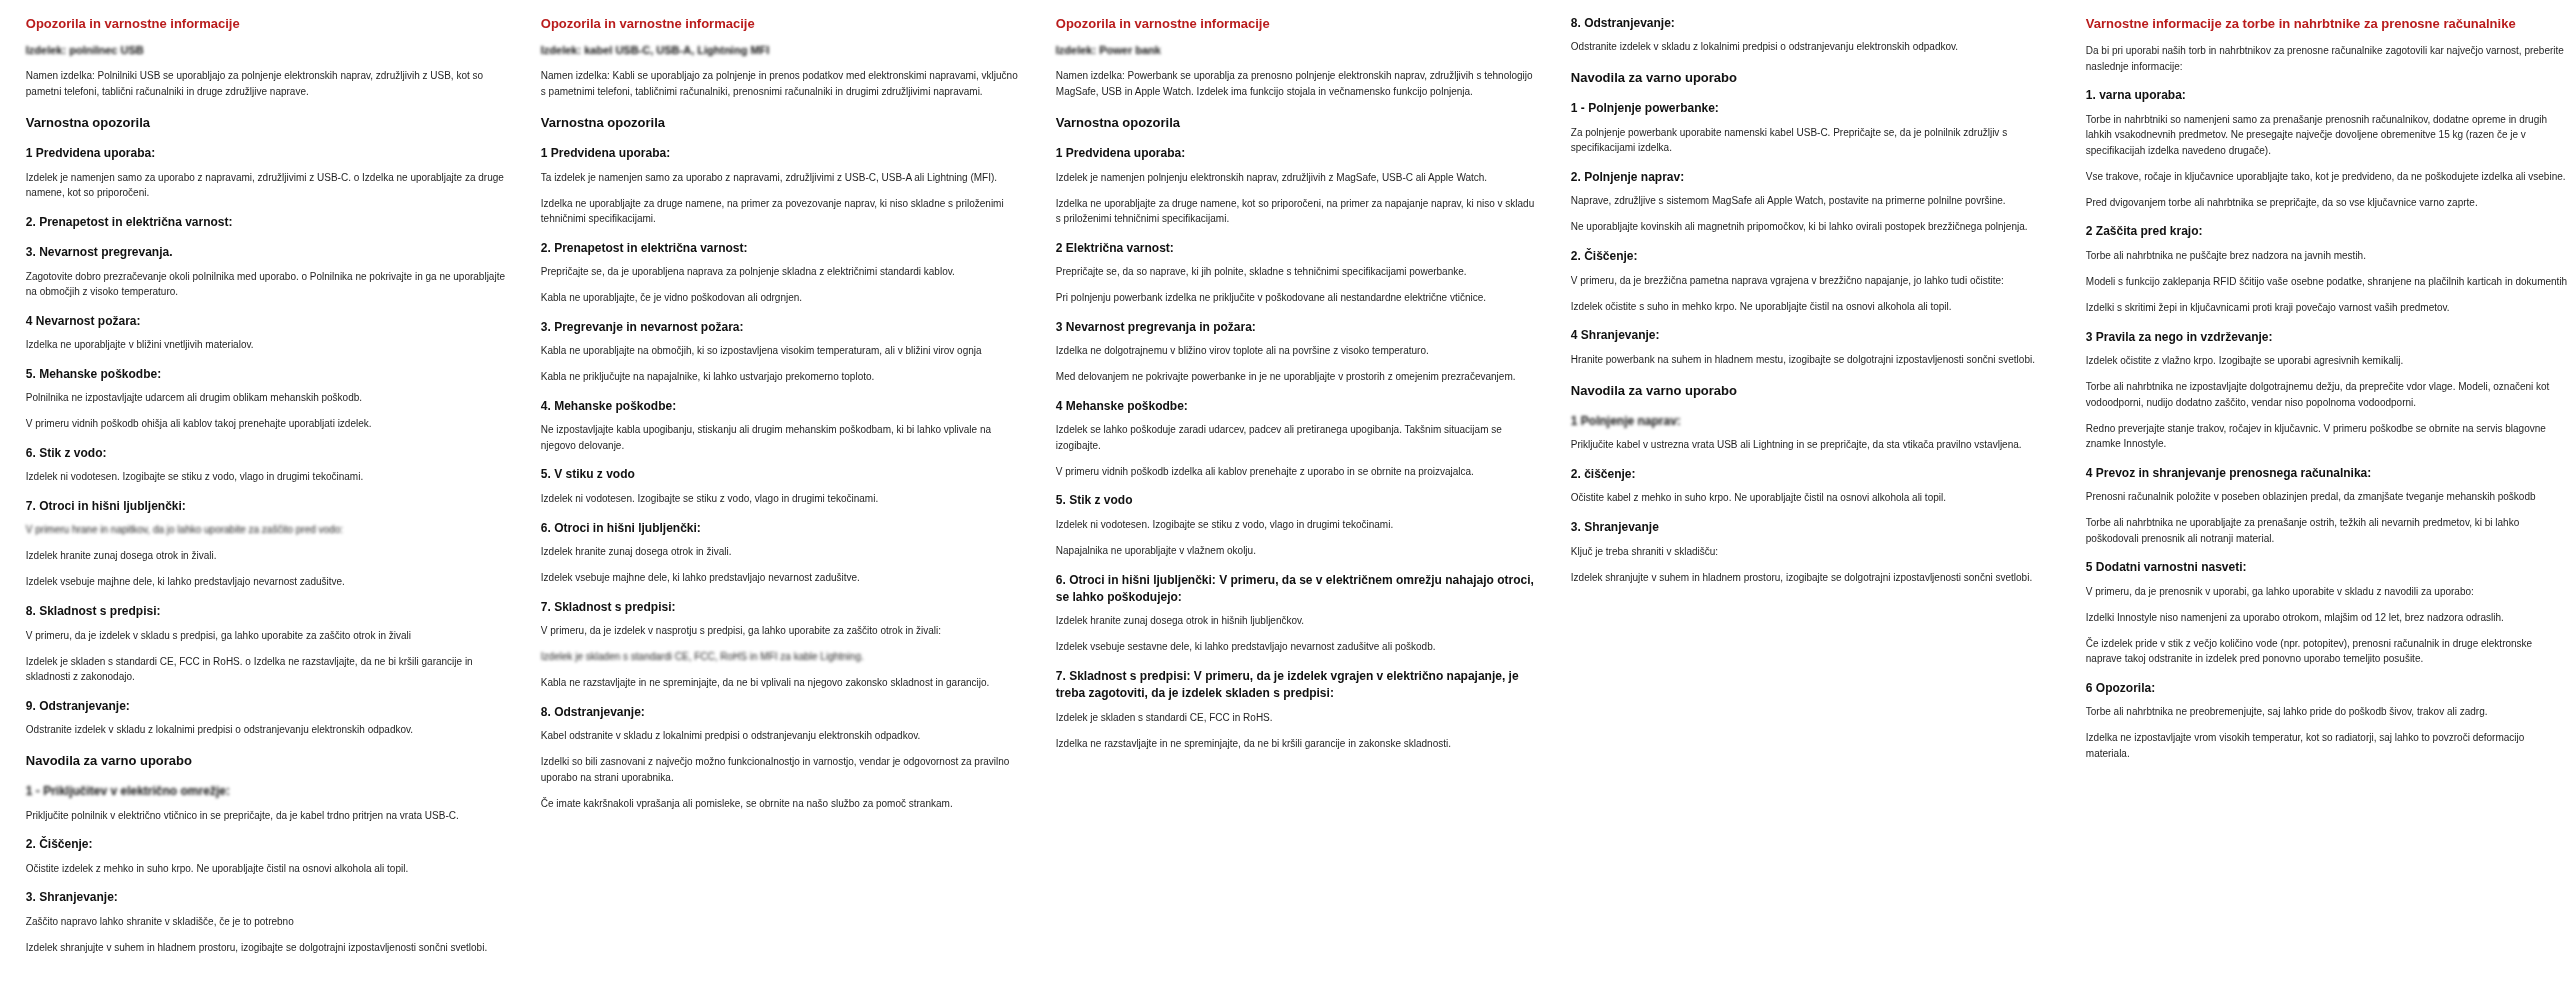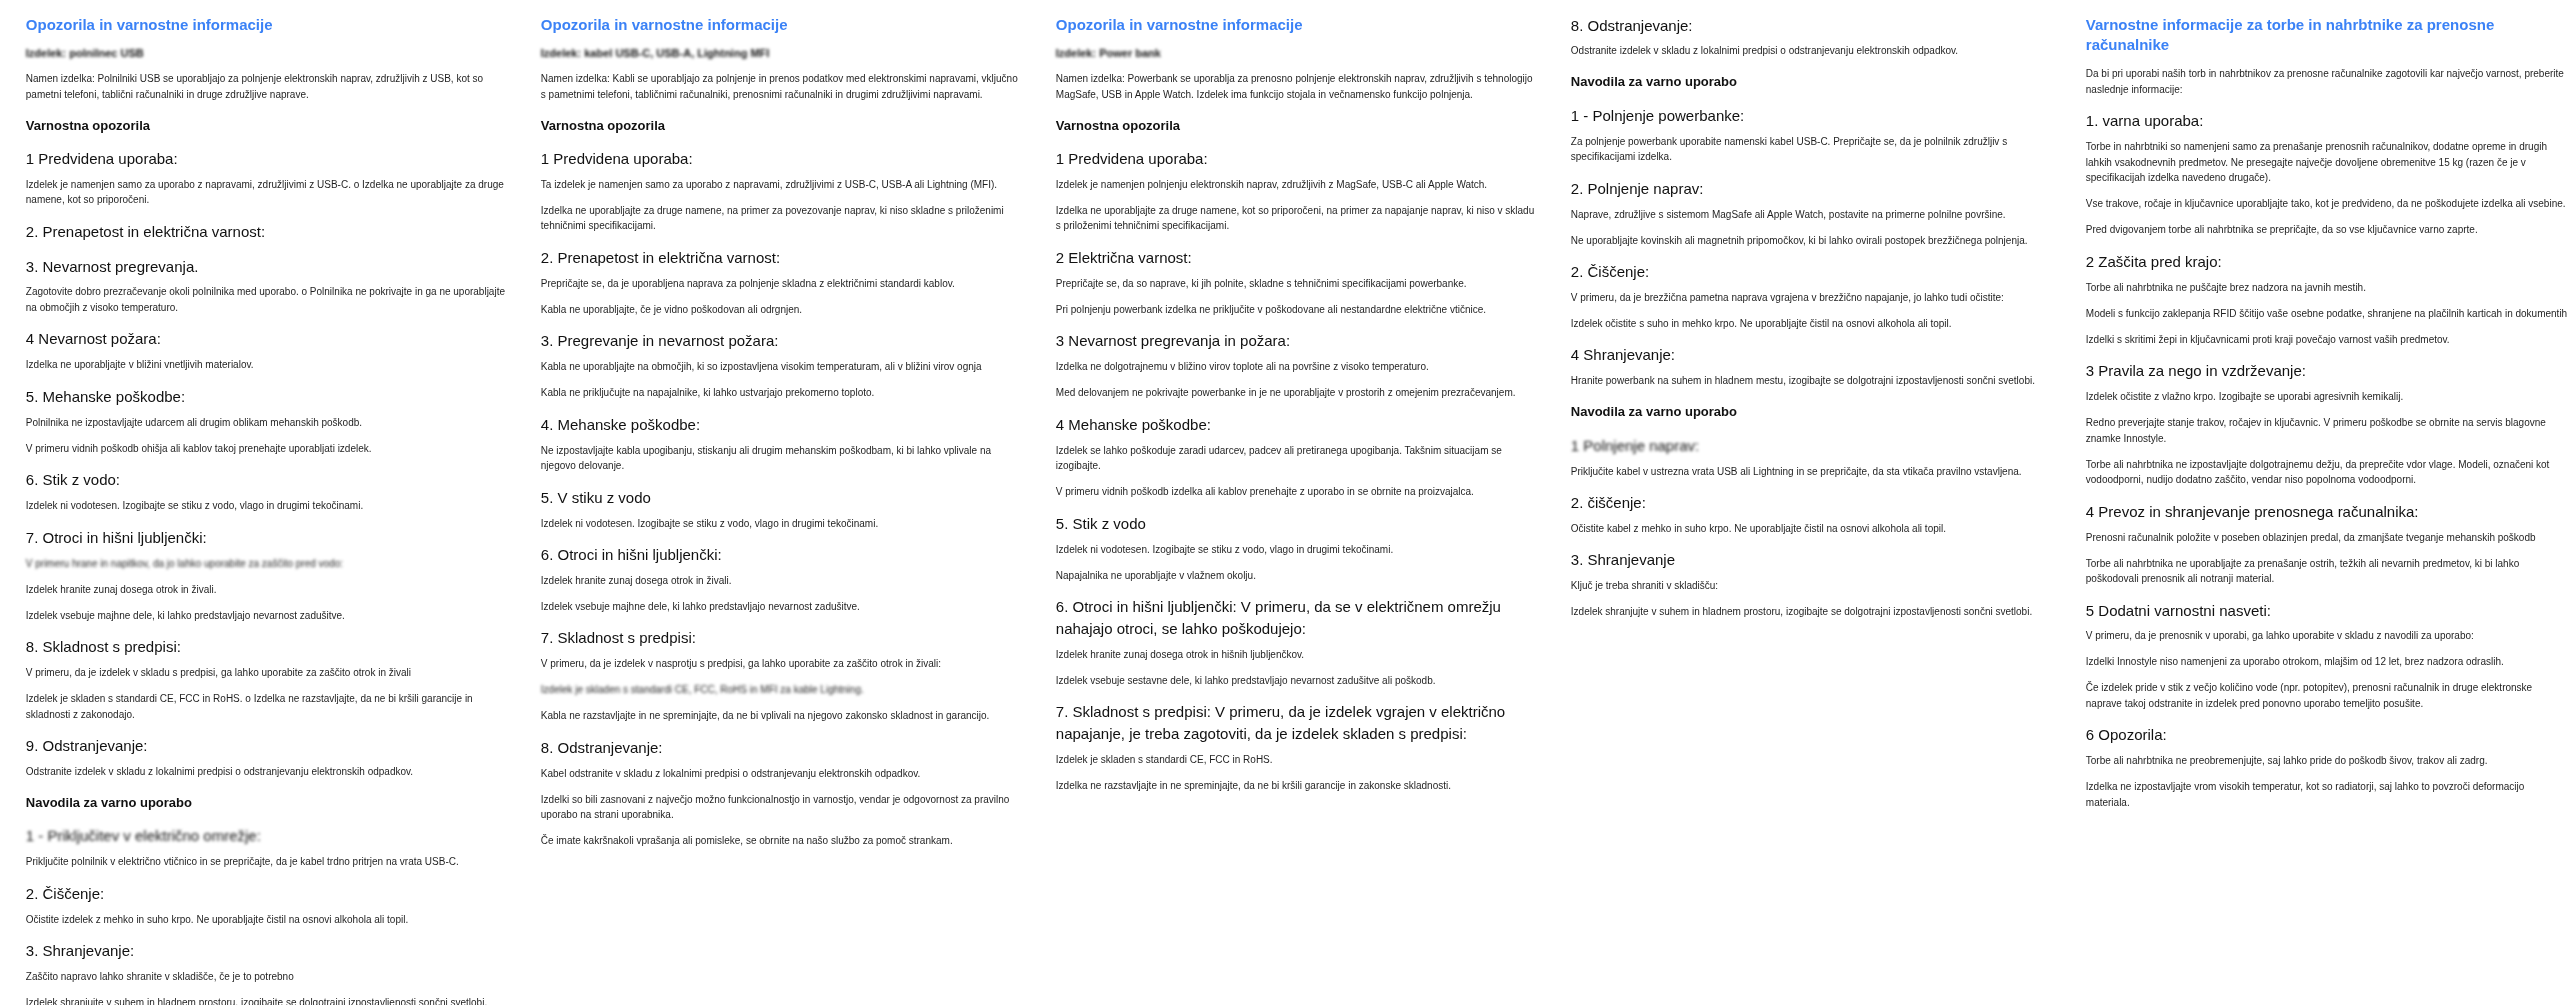--- a/index.html
+++ b/index.html
@@ -25,43 +25,43 @@
   }
   .column {
     box-sizing: border-box;
     padding: 0 16px 0 14.5px;
     width: 515px;
     flex: 0 0 515px;
     height: 990px;
     overflow: hidden;
   }
   .col-title {
-    font-size: 15px;
+    font-size: 13px;
     font-weight: bold;
     line-height: 1.35;
     margin: 0 0 11.3px 0;
-    color: #3b82f6;
+    color: #b91c1c;
   }
   .subtitle {
     font-size: 11px;
     font-weight: bold;
     line-height: 1.4;
     margin: 0 0 9.7px 0;
     color: #111;
   }
   .section-head {
     font-size: 13px;
     font-weight: bold;
     line-height: 1.4;
     margin: 14.5px 0 9.7px 0;
     color: #111;
   }
   .item-head {
-    font-size: 15px;
-    font-weight: normal;
+    font-size: 12px;
+    font-weight: bold;
     line-height: 1.45;
     margin: 13px 0 7.2px 0;
     color: #111;
   }
   p.body {
     font-size: 10px;
     line-height: 1.55;
     margin: 0 0 10.5px 0;
     color: #1f1f1f;
   }
@@ -206,22 +206,22 @@
     <div class="item-head">1. varna uporaba:</div>
     <p class="body">Torbe in nahrbtniki so namenjeni samo za prenašanje prenosnih računalnikov, dodatne opreme in drugih lahkih vsakodnevnih predmetov. Ne presegajte največje dovoljene obremenitve 15 kg (razen če je v specifikacijah izdelka navedeno drugače).</p>
     <p class="body">Vse trakove, ročaje in ključavnice uporabljajte tako, kot je predvideno, da ne poškodujete izdelka ali vsebine.</p>
     <p class="body">Pred dvigovanjem torbe ali nahrbtnika se prepričajte, da so vse ključavnice varno zaprte.</p>
     <div class="item-head">2 Zaščita pred krajo:</div>
     <p class="body">Torbe ali nahrbtnika ne puščajte brez nadzora na javnih mestih.</p>
     <p class="body">Modeli s funkcijo zaklepanja RFID ščitijo vaše osebne podatke, shranjene na plačilnih karticah in dokumentih</p>
     <p class="body">Izdelki s skritimi žepi in ključavnicami proti kraji povečajo varnost vaših predmetov.</p>
     <div class="item-head">3 Pravila za nego in vzdrževanje:</div>
     <p class="body">Izdelek očistite z vlažno krpo. Izogibajte se uporabi agresivnih kemikalij.</p>
+    <p class="body">Torbe ali nahrbtnika ne izpostavljajte dolgotrajnemu dežju, da preprečite vdor vlage. Modeli, označeni kot vodoodporni, nudijo dodatno zaščito, vendar niso popolnoma vodoodporni.</p>
     <p class="body">Redno preverjajte stanje trakov, ročajev in ključavnic. V primeru poškodbe se obrnite na servis blagovne znamke Innostyle.</p>
-    <p class="body">Torbe ali nahrbtnika ne izpostavljajte dolgotrajnemu dežju, da preprečite vdor vlage. Modeli, označeni kot vodoodporni, nudijo dodatno zaščito, vendar niso popolnoma vodoodporni.</p>
     <div class="item-head">4 Prevoz in shranjevanje prenosnega računalnika:</div>
     <p class="body">Prenosni računalnik položite v poseben oblazinjen predal, da zmanjšate tveganje mehanskih poškodb</p>
     <p class="body">Torbe ali nahrbtnika ne uporabljajte za prenašanje ostrih, težkih ali nevarnih predmetov, ki bi lahko poškodovali prenosnik ali notranji material.</p>
     <div class="item-head">5 Dodatni varnostni nasveti:</div>
     <p class="body">V primeru, da je prenosnik v uporabi, ga lahko uporabite v skladu z navodili za uporabo:</p>
     <p class="body">Izdelki Innostyle niso namenjeni za uporabo otrokom, mlajšim od 12 let, brez nadzora odraslih.</p>
     <p class="body">Če izdelek pride v stik z večjo količino vode (npr. potopitev), prenosni računalnik in druge elektronske naprave takoj odstranite in izdelek pred ponovno uporabo temeljito posušite.</p>
     <div class="item-head">6 Opozorila:</div>
     <p class="body">Torbe ali nahrbtnika ne preobremenjujte, saj lahko pride do poškodb šivov, trakov ali zadrg.</p>
     <p class="body">Izdelka ne izpostavljajte vrom visokih temperatur, kot so radiatorji, saj lahko to povzroči deformacijo materiala.</p>

